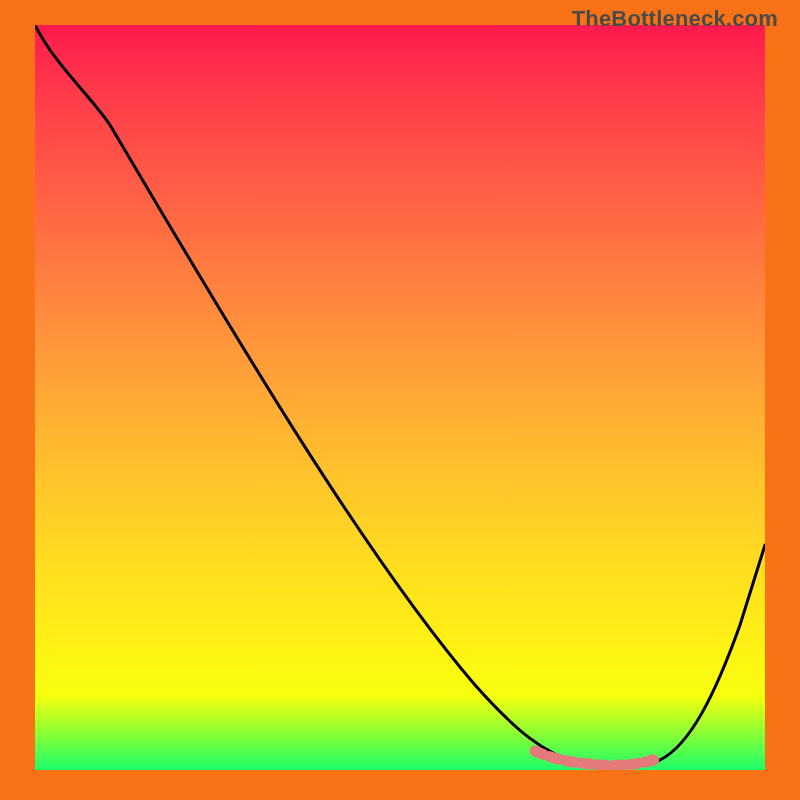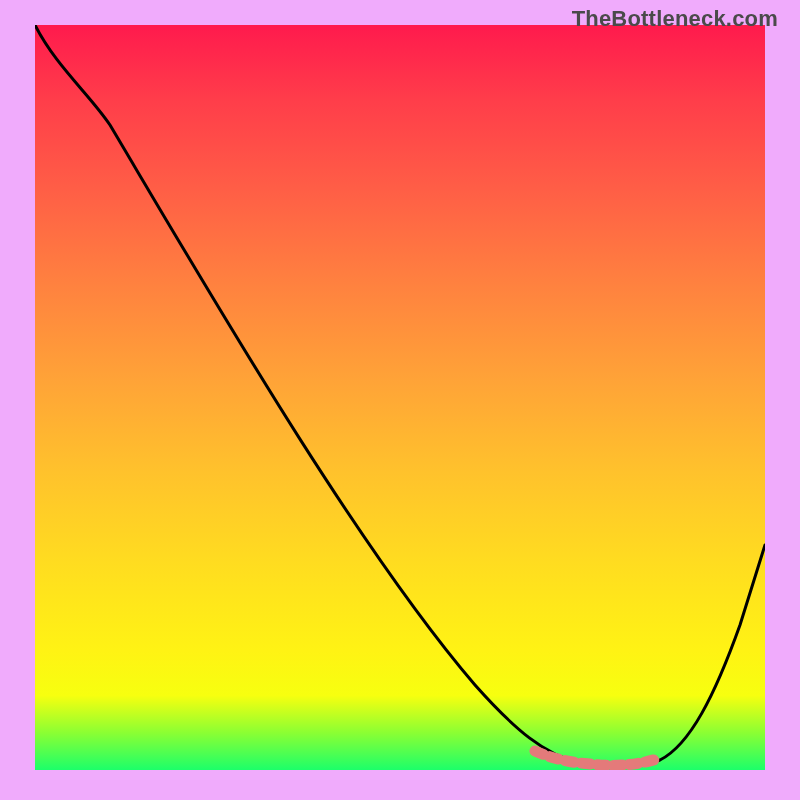--- a/index.html
+++ b/index.html
@@ -10,21 +10,21 @@
     background: #000;
     overflow: hidden;
     font-family: Arial, Helvetica, sans-serif;
   }
   .frame {
     position: absolute;
     left: 0;
     top: 0;
     width: 800px;
     height: 800px;
-    background: #f0abfc;
+    background: #f97316;
   }
   .plot {
     position: absolute;
     left: 35px;
     top: 25px;
     width: 730px;
     height: 745px;
     background: linear-gradient(to bottom,
       #ff1a4d 0%,
       #ff3d4a 10%,

